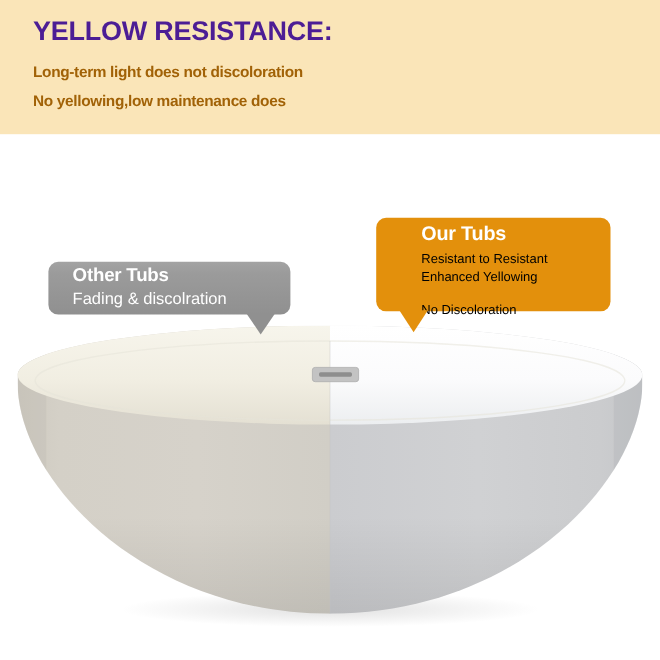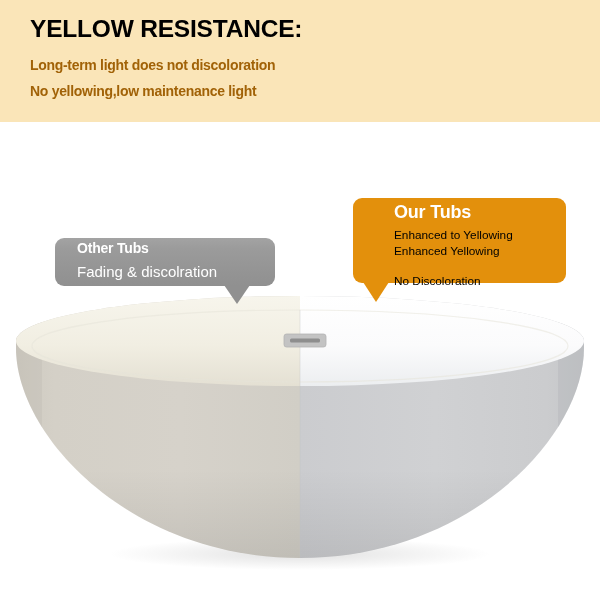--- a/index.html
+++ b/index.html
@@ -30,21 +30,21 @@
     height: 122px;
     background: #fae5b8;
   }
   #headline {
     position: absolute;
     left: 30px;
     top: 15px;
     font-size: 24.5px;
     font-weight: bold;
     letter-spacing: -0.2px;
-    color: #000000;
+    color: #4c1d95;
     white-space: nowrap;
     font-family: "Liberation Sans", sans-serif;
   }
   .subhead {
     position: absolute;
     left: 30px;
     font-size: 14px;
     font-weight: bold;
     letter-spacing: -0.3px;
     color: #a16207;
@@ -52,21 +52,20 @@
     font-family: "Liberation Sans", sans-serif;
   }
   #subhead-1 { top: 57px; }
   #subhead-2 { top: 83px; }
 
   
   .bubble {
     position: absolute;
     border-radius: 9px;
     box-sizing: border-box;
-    margin-left: 11px;
   }
   .bubble-tail {
     position: absolute;
     width: 0;
     height: 0;
     border-left: 13px solid transparent;
     border-right: 13px solid transparent;
   }
   .bubble-title {
     font-weight: bold;
@@ -90,21 +89,21 @@
   }
   #bubble-other-tail {
     left: 224px;
     top: 285px;
     border-top: 19px solid #909090;
   }
   #other-title {
     position: absolute;
     left: 22px;
     top: 2px;
-    font-size: 14px;
+    font-size: 17px;
     letter-spacing: -0.2px;
   }
   #other-line-1 {
     position: absolute;
     left: 22px;
     top: 25px;
     font-size: 15px;
   }
 
   
@@ -147,21 +146,21 @@
   #bathtub-figure svg { display: block; }
 </style>
 </head>
 <body>
 
 <div id="stage">
 
   <div id="header-banner">
     <div id="headline">YELLOW RESISTANCE:</div>
     <div class="subhead" id="subhead-1">Long-term light does not discoloration</div>
-    <div class="subhead" id="subhead-2">No yellowing,low maintenance light</div>
+    <div class="subhead" id="subhead-2">No yellowing,low maintenance does</div>
   </div>
 
   <div id="bathtub-figure">
     <svg width="600" height="280" viewBox="0 0 600 280" xmlns="http://www.w3.org/2000/svg">
       <defs>
 
         <linearGradient id="gradLeftBody" x1="0" y1="0" x2="1" y2="0">
           <stop offset="0" stop-color="#cbc7bd"></stop>
           <stop offset="0.18" stop-color="#d4d0c7"></stop>
           <stop offset="0.60" stop-color="#d6d2ca"></stop>
@@ -248,19 +247,19 @@
   </div>
 
   <div class="bubble" id="bubble-other">
     <div class="bubble-title" id="other-title">Other Tubs</div>
     <div class="bubble-line" id="other-line-1">Fading &amp; discolration</div>
   </div>
   <div class="bubble-tail" id="bubble-other-tail"></div>
 
   <div class="bubble" id="bubble-our">
     <div class="bubble-title" id="our-title">Our Tubs</div>
-    <div class="our-line" id="our-line-1">Enhanced to Yellowing</div>
+    <div class="our-line" id="our-line-1">Resistant to Resistant</div>
     <div class="our-line" id="our-line-2">Enhanced Yellowing</div>
     <div class="our-line" id="our-line-3">No Discoloration</div>
   </div>
   <div class="bubble-tail" id="bubble-our-tail"></div>
 
 </div>
 
 </body></html>

